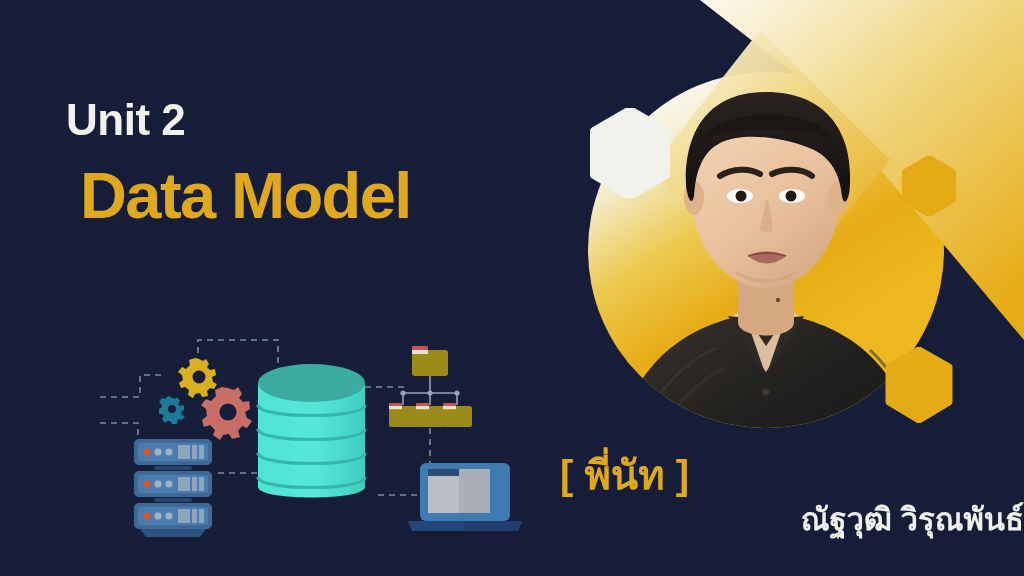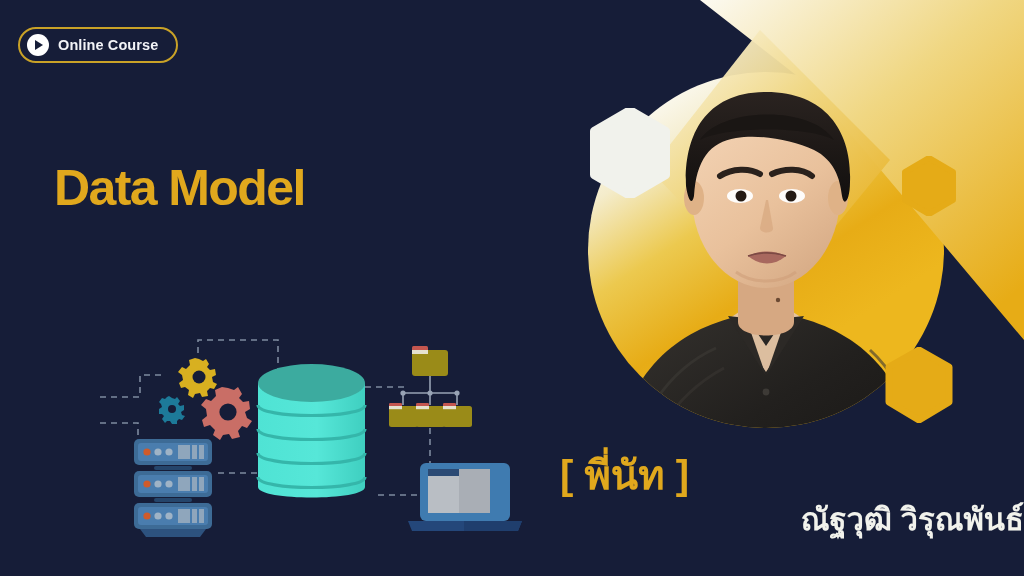--- a/index.html
+++ b/index.html
@@ -32,22 +32,22 @@
   .badge-text{
     color:#f2f3f7;font-size:14.5px;font-weight:bold;letter-spacing:.1px;white-space:nowrap;
   }
 
   
   .unit{
     position:absolute;left:66px;top:98px;
     color:#f1f2ec;font-size:44px;font-weight:bold;letter-spacing:-.5px;line-height:1;
   }
   .main-title{
-    position:absolute;left:54px;top:165px;width:520px;
-    color:#e0a81d;font-size:50px;font-weight:bold;line-height:.95;letter-spacing:-1.6px;
+    position:absolute;left:80px;top:165px;width:520px;
+    color:#e0a81d;font-size:65px;font-weight:bold;line-height:.95;letter-spacing:-1.6px;
   }
   .main-title .l2{display:block;}
 
   
   .nickname{
     position:absolute;left:560px;top:455px;width:464px;text-align:left;
     color:#e0a81d;font-size:40px;font-weight:bold;line-height:1;
   }
   .fullname{
     position:absolute;left:560px;top:502px;width:464px;text-align:right;
@@ -179,29 +179,22 @@
     </svg>
     <svg class="hex" style="left:341px;top:156px;" width="56" height="60" viewBox="0 0 56 60">
       <path d="M28 2 L52 16 L52 44 L28 58 L4 44 L4 16 Z" fill="#e5ab17" stroke="#e5ab17" stroke-width="6" stroke-linejoin="round"></path>
     </svg>
     <svg class="hex" style="left:324px;top:347px;" width="70" height="76" viewBox="0 0 70 76">
       <path d="M35 3 L65 20 L65 55 L35 73 L5 55 L5 20 Z" fill="#e5ab17" stroke="#e5ab17" stroke-width="7" stroke-linejoin="round"></path>
     </svg>
   </div>
 
 
-  <div class="badge">
-    <span class="badge-play">
-      <svg width="11" height="12" viewBox="0 0 11 12">
-          <path d="M2 1 L10 6 L2 11 Z" fill="#161d38"></path>
-        </svg>
-    </span>
-    <span class="badge-text">Online Course</span>
-  </div>
-
+
+  <div class="unit">Unit 2</div>
   <div class="main-title">
     <span class="l1">Data Model</span>
   </div>
 
   <div class="nickname">[ พี่นัท ]</div>
   <div class="fullname">ณัฐวุฒิ วิรุณพันธ์</div>
 
   <div class="illo">
     <svg width="440" height="225" viewBox="0 0 440 225">
       <defs>

